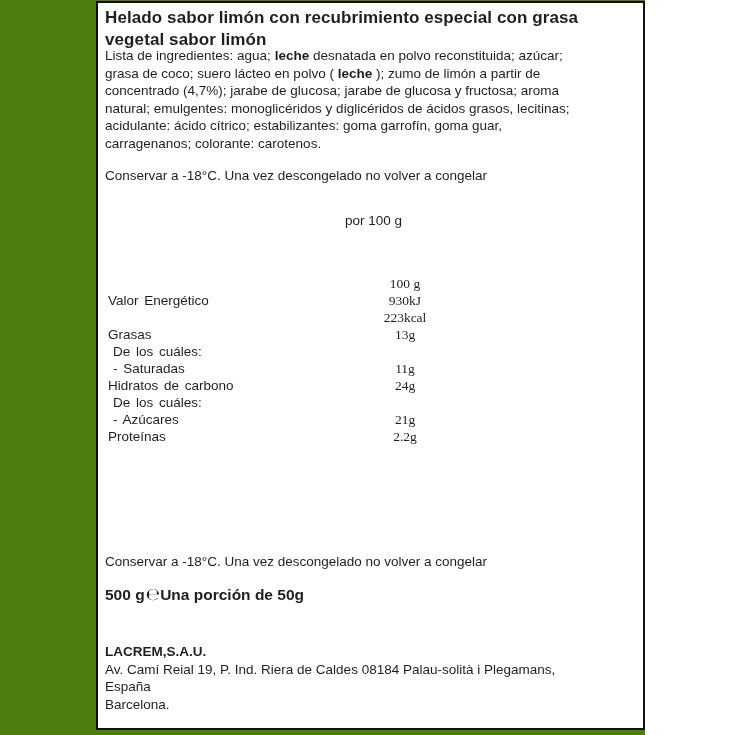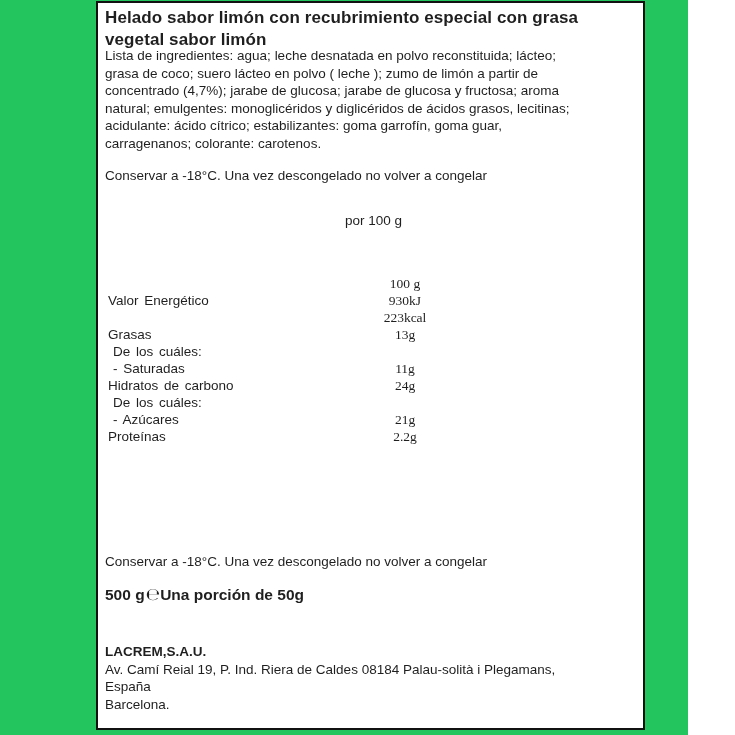--- a/index.html
+++ b/index.html
@@ -4,25 +4,24 @@
 <style>
   html, body {
     margin: 0;
     padding: 0;
     background: #ffffff;
   }
   .page {
     position: relative;
     width: 645px;
     height: 735px;
-    background: #22c55e;
+    background: #4d7c0f;
     font-family: "Liberation Sans", sans-serif;
     color: #1f1f1f;
     overflow: hidden;
-    padding-left: 43px;
   }
   .label-box {
     position: absolute;
     left: 96px;
     top: 1px;
     width: 545px;
     height: 725px;
     border: 2px solid #111111;
     background: #ffffff;
     box-sizing: content-box;
@@ -36,21 +35,21 @@
     line-height: 22px;
     font-weight: bold;
     white-space: normal;
     letter-spacing: 0.1px;
   }
   .ingredients {
     left: 7px; top: 44px;
     font-size: 13.5px;
     line-height: 17.5px;
   }
-  .ingredients .bold-word { font-weight: normal; }
+  .ingredients .bold-word { font-weight: bold; }
   .storage-note-1 { left: 7px; top: 165px; font-size: 13.5px; }
   .storage-note-2 { left: 7px; top: 551px; font-size: 13.5px; }
   .per100-header {
     left: 247px; top: 210px;
     width: 120px;
     text-align: left;
     font-size: 13.5px;
   }
   .nutrition {
     left: 7px; top: 272px;
@@ -88,21 +87,21 @@
 </style>
 </head>
 <body>
 
 <div class="page">
   <div class="label-box">
 
     <h1 class="product-title block">Helado sabor limón con recubrimiento especial con grasa vegetal sabor limón</h1>
 
     <div class="ingredients block">
-      <div><span>Lista de ingredientes: agua; </span><span class="bold-word">leche</span><span> desnatada en polvo reconstituida; lácteo;</span></div>
+      <div><span>Lista de ingredientes: agua; </span><span class="bold-word">leche</span><span> desnatada en polvo reconstituida; azúcar;</span></div>
       <div><span>grasa de coco; suero lácteo en polvo ( </span><span class="bold-word">leche</span><span> ); zumo de limón a partir de</span></div>
       <div>concentrado (4,7%); jarabe de glucosa; jarabe de glucosa y fructosa; aroma</div>
       <div>natural; emulgentes: monoglicéridos y diglicéridos de ácidos grasos, lecitinas;</div>
       <div>acidulante: ácido cítrico; estabilizantes: goma garrofín, goma guar,</div>
       <div>carragenanos; colorante: carotenos.</div>
     </div>
 
     <div class="storage-note-1 block">Conservar a -18°C. Una vez descongelado no volver a congelar</div>
 
     <div class="per100-header block">por 100 g</div>

